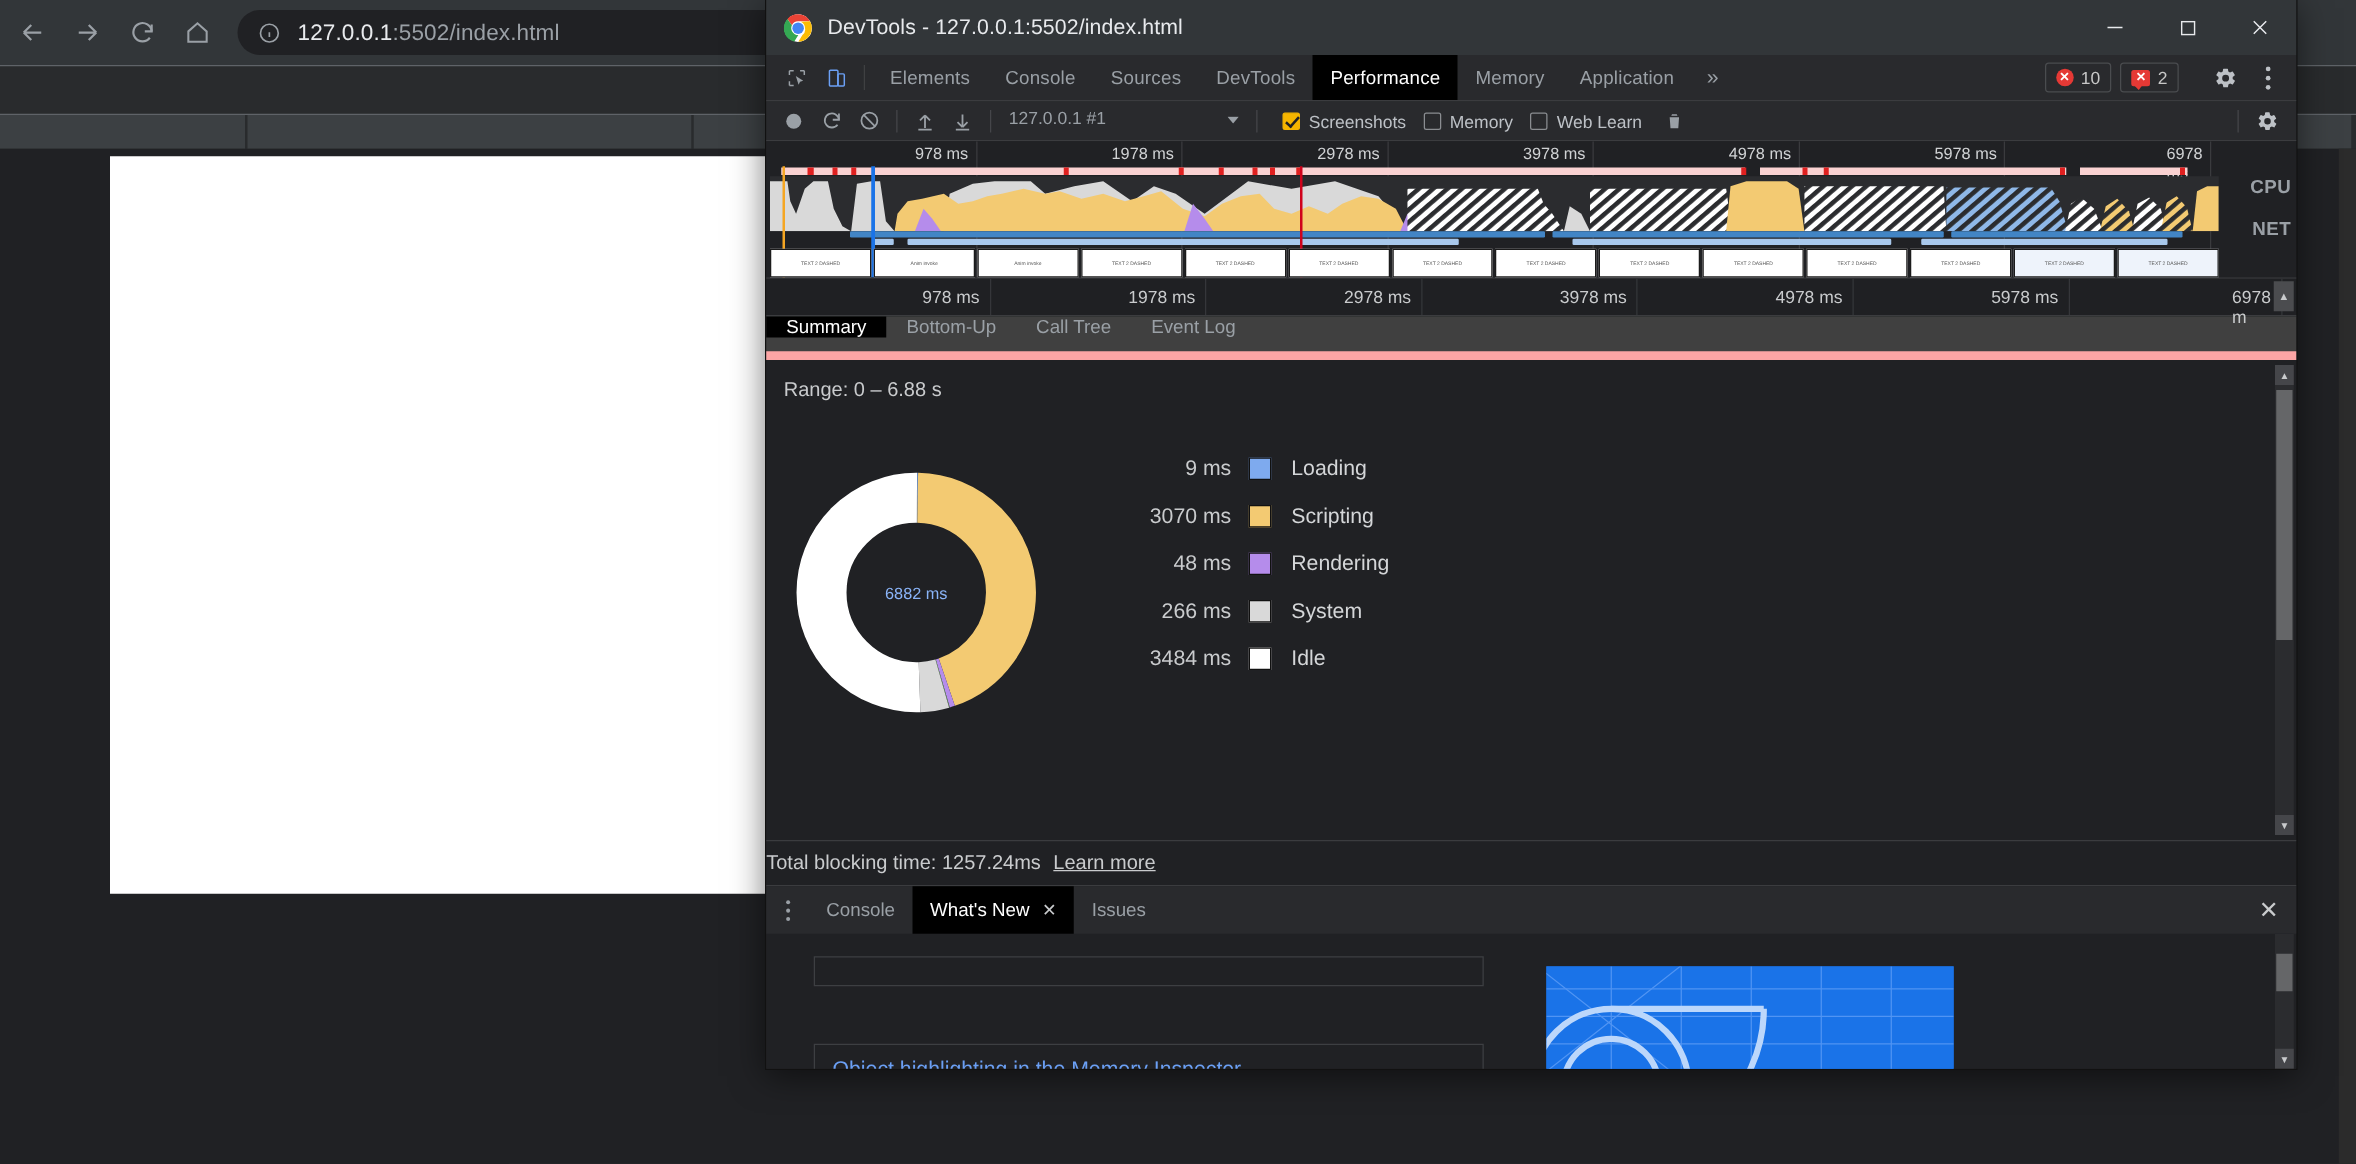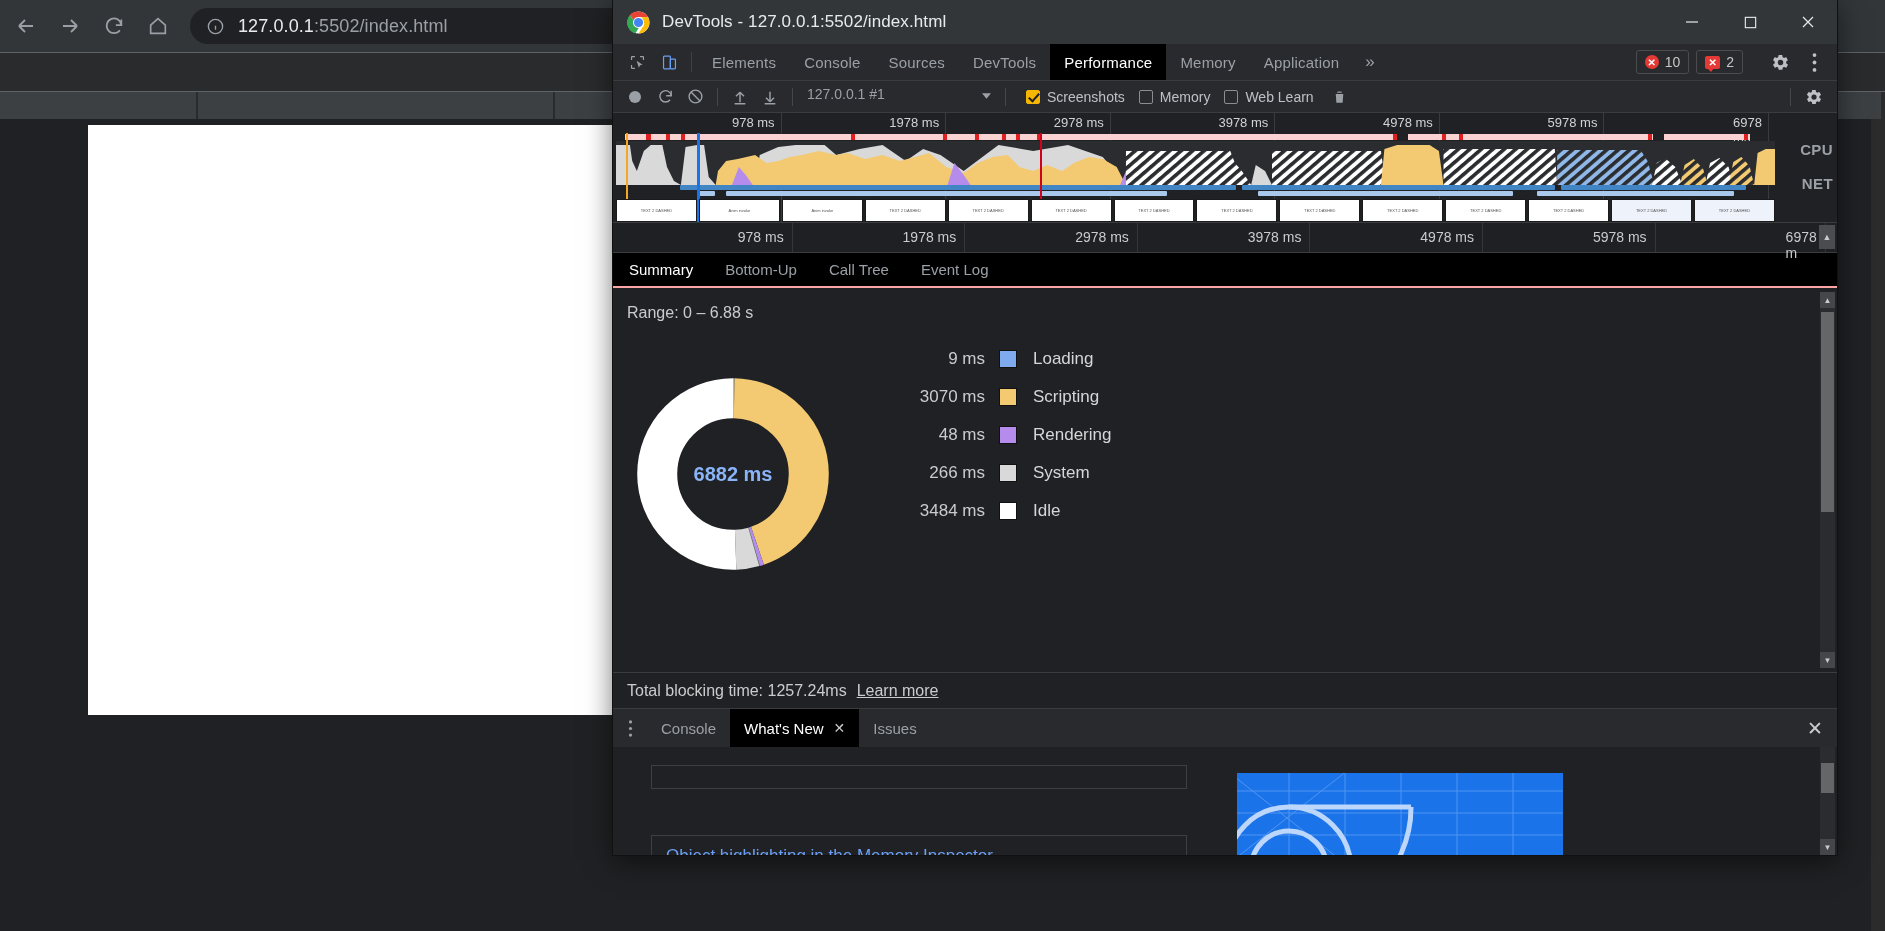--- a/index.html
+++ b/index.html
@@ -147,49 +147,49 @@
   }
   .mr-tick { position:absolute; top:6px; font-size:14px; color:#c9cbcd; transform:translateX(-100%); padding-right:8px;}
   .mr-grid { position:absolute; top:0; bottom:0; width:1px; background:#35363a; }
   .mr-scrollup {
     position:absolute; right:2px; top:2px; width:16px; height:24px; background:#4b4c4f;
     display:flex; align-items:center; justify-content:center; color:#c9cbcd; font-size:9px;
   }
 
   
   .sum-tabs {
-    height: 35px; background:#000000; display:flex; align-items:center; flex:0 0 auto;
-    border-bottom:2px solid #fca5a5;
+    height: 35px; background:#404040; display:flex; align-items:flex-start; flex:0 0 auto;
+    border-bottom:7px solid #fca5a5;
   }
   .sum-tab { display:flex; align-items:center; padding: 0 16px; font-size:15px; color:#9aa0a6; }
   .sum-tab.active { background:#000; color:#fff; }
 
   
   .sum-body { flex:1 1 auto; position:relative; background:#202124; overflow:hidden; }
   .range-text { position:absolute; left:14px; top:16px; font-size:16px; color:#c9cbcd; }
   .donut-wrap { position:absolute; left:20px; top:86px; width:200px; height:200px; }
   .donut-center {
     position:absolute; inset:0; display:flex; align-items:center; justify-content:center;
-    font-size:20px; font-weight:700; color:#8ab4f8;
-  }
-  .legend { position:absolute; left:290px; top:52px; }
+    font-size:13px; font-weight:400; color:#8ab4f8;
+  }
+  .legend { position:absolute; left:290px; top:68px; }
   .leg-row { display:flex; align-items:center; height:38px; }
   .leg-val { width:96px; text-align:right; font-size:17px; color:#c9cbcd; padding-right:14px; }
   .leg-sw { width:18px; height:18px; border:1px solid #111; }
   .leg-name { font-size:17px; color:#d4d6d8; padding-left:16px; }
   .sum-scroll {
     position:absolute; right:2px; top:4px; bottom:4px; width:15px; background:#2b2c2f;
   }
   .sum-scroll .thumb { position:absolute; left:1px; right:1px; top:20px; height:200px; background:#656668; }
   .sb-arrow{position:absolute;left:0;right:0;height:16px;display:flex;align-items:center;justify-content:center;color:#c9cbcd;font-size:8px;background:#45464a;}
 
   
   .tbt-bar {
     height: 36px; background:#202124; border-top:1px solid #3b3c3f; display:flex; align-items:center;
-    padding-left:14px; flex:0 0 auto; font-size:16px; color:#c9cbcd; gap:10px;
+    flex:0 0 auto; font-size:16px; color:#c9cbcd; gap:10px;
   }
   .tbt-bar a { color:#c9cbcd; text-decoration:underline; }
 
   
   .drawer { flex:0 0 auto; background:#202124; border-top:1px solid #3b3c3f; }
   .drawer-tabs { height:38px; background:#292a2d; display:flex; align-items:stretch; position:relative;}
   .dr-menu { width:34px; display:flex; align-items:center; justify-content:center; color:#9aa0a6;}
   .dr-tab { display:flex; align-items:center; padding:0 14px; font-size:15px; color:#9aa0a6; gap:10px;}
   .dr-tab.active{ background:#000; color:#fff;}
   .dr-close-x { font-size:14px; color:#c9cbcd; }

